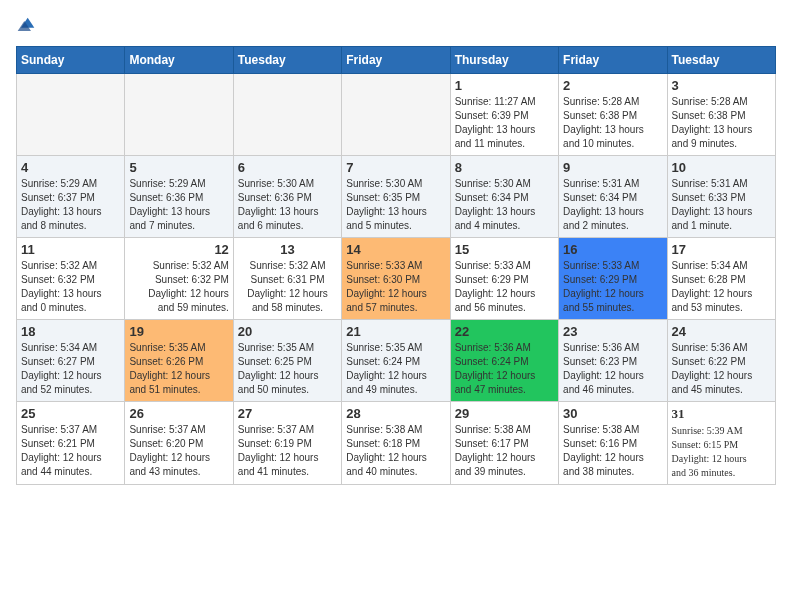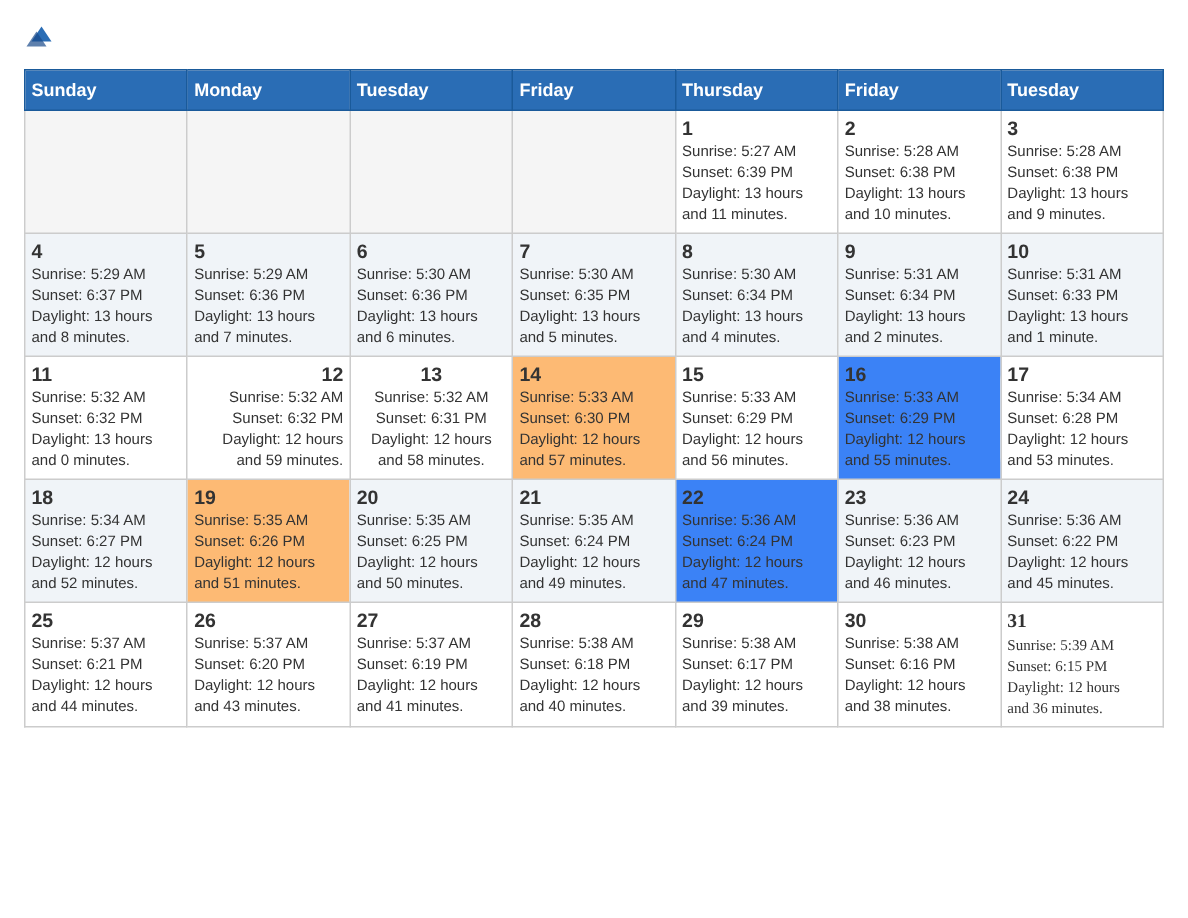--- a/index.html
+++ b/index.html
@@ -113,21 +113,21 @@
       </tr>
   </thead>
   <tbody id="calendar-body">
   <tr>
         <td class="empty-cell"></td>
         <td class="empty-cell"></td>
         <td class="empty-cell"></td>
         <td class="empty-cell"></td>
         <td style="background: rgb(255, 255, 255);">
           <div class="day-number">1</div>
-          <div class="day-info" style="white-space: pre-line;">Sunrise: 5:27 AM
+          <div class="day-info" style="white-space: pre-line;">Sunrise: 11:27 AM
 Sunset: 6:39 PM
 Daylight: 13 hours
 and 11 minutes.</div>
         </td>
         <td style="background: rgb(255, 255, 255);">
           <div class="day-number">2</div>
           <div class="day-info" style="white-space: pre-line;">Sunrise: 5:28 AM
 Sunset: 6:38 PM
 Daylight: 13 hours
 and 10 minutes.</div>
@@ -264,21 +264,21 @@
 Daylight: 12 hours
 and 50 minutes.</div>
         </td>
         <td style="background: rgb(240, 244, 248);">
           <div class="day-number">21</div>
           <div class="day-info" style="white-space: pre-line;">Sunrise: 5:35 AM
 Sunset: 6:24 PM
 Daylight: 12 hours
 and 49 minutes.</div>
         </td>
-        <td style="background: #3b82f6;">
+        <td style="background: #22c55e;">
           <div class="day-number">22</div>
           <div class="day-info" style="white-space: pre-line;">Sunrise: 5:36 AM
 Sunset: 6:24 PM
 Daylight: 12 hours
 and 47 minutes.</div>
         </td>
         <td style="background: rgb(240, 244, 248);">
           <div class="day-number">23</div>
           <div class="day-info" style="white-space: pre-line;">Sunrise: 5:36 AM
 Sunset: 6:23 PM

